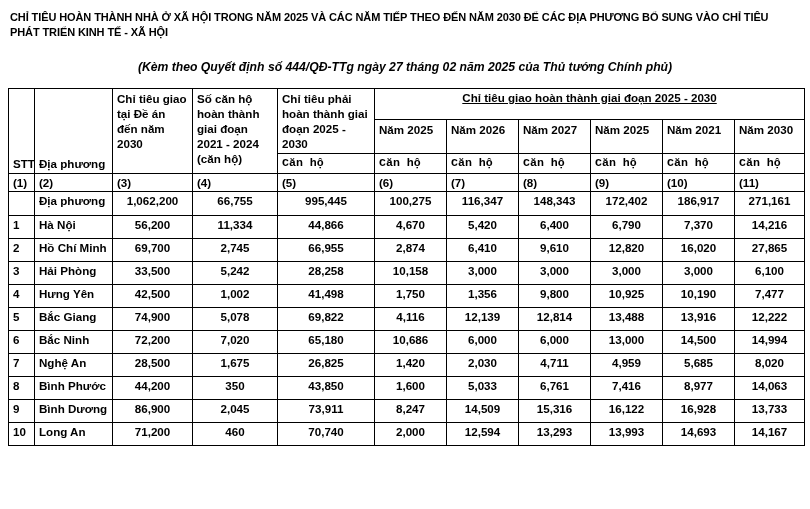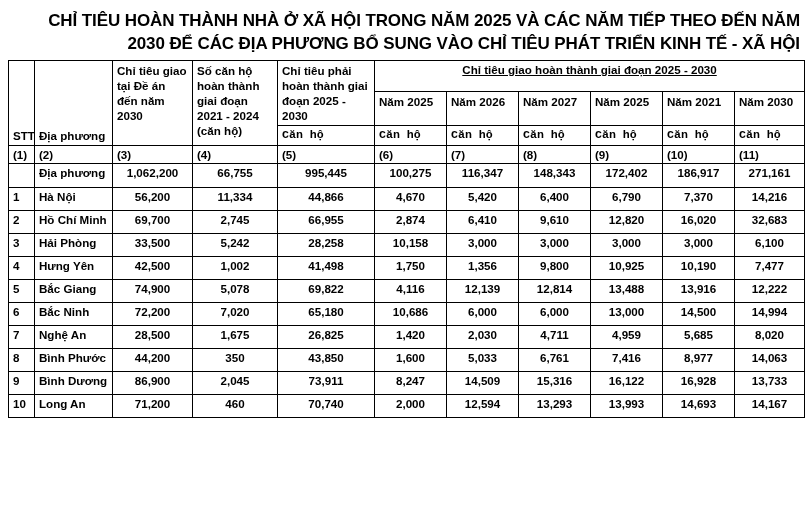--- a/index.html
+++ b/index.html
@@ -15,23 +15,23 @@
     overflow: hidden;
   }
   .page {
     position: relative;
     width: 810px;
     height: 509px;
     box-sizing: border-box;
     padding: 6px 8px 0 8px;
   }
   .doc-title {
-    text-align: right;
-    font-weight: bold;
-    font-size: 17px;
+    text-align: left;
+    font-weight: bold;
+    font-size: 11px;
     line-height: 1.35;
     letter-spacing: -0.1px;
     margin: 4px 2px 0 2px;
   }
   .doc-subtitle {
     text-align: center;
     font-style: italic;
     font-weight: bold;
     font-size: 12.2px;
     margin-top: 20px;
@@ -92,20 +92,21 @@
   .c-left { text-align: left; }
   .c-center { text-align: center; }
   .stt { text-align: left; padding-left: 4px; }
 </style>
 </head>
 <body>
 
 <div class="page">
 
   <div class="doc-title">CHỈ TIÊU HOÀN THÀNH NHÀ Ở XÃ HỘI TRONG NĂM 2025 VÀ CÁC NĂM TIẾP THEO ĐẾN NĂM 2030 ĐỂ CÁC ĐỊA PHƯƠNG BỔ SUNG VÀO CHỈ TIÊU PHÁT TRIỂN KINH TẾ - XÃ HỘI</div>
+  <div class="doc-subtitle">(Kèm theo Quyết định số 444/QĐ-TTg ngày 27 tháng 02 năm 2025 của Thủ tướng Chính phủ)</div>
 
   <table class="main">
     <colgroup>
       <col style="width:26px">
       <col style="width:78px">
       <col style="width:80px">
       <col style="width:85px">
       <col style="width:97px">
       <col style="width:72px">
       <col style="width:72px">
@@ -186,21 +187,21 @@
         <td class="stt">2</td>
         <td class="c-left">Hồ Chí Minh</td>
         <td class="c-center">69,700</td>
         <td class="c-center">2,745</td>
         <td class="c-center">66,955</td>
         <td class="c-center">2,874</td>
         <td class="c-center">6,410</td>
         <td class="c-center">9,610</td>
         <td class="c-center">12,820</td>
         <td class="c-center">16,020</td>
-        <td class="c-center">32,683</td>
+        <td class="c-center">27,865</td>
       </tr>
       <tr class="datarow">
         <td class="stt">3</td>
         <td class="c-left">Hải Phòng</td>
         <td class="c-center">33,500</td>
         <td class="c-center">5,242</td>
         <td class="c-center">28,258</td>
         <td class="c-center">10,158</td>
         <td class="c-center">3,000</td>
         <td class="c-center">3,000</td>

